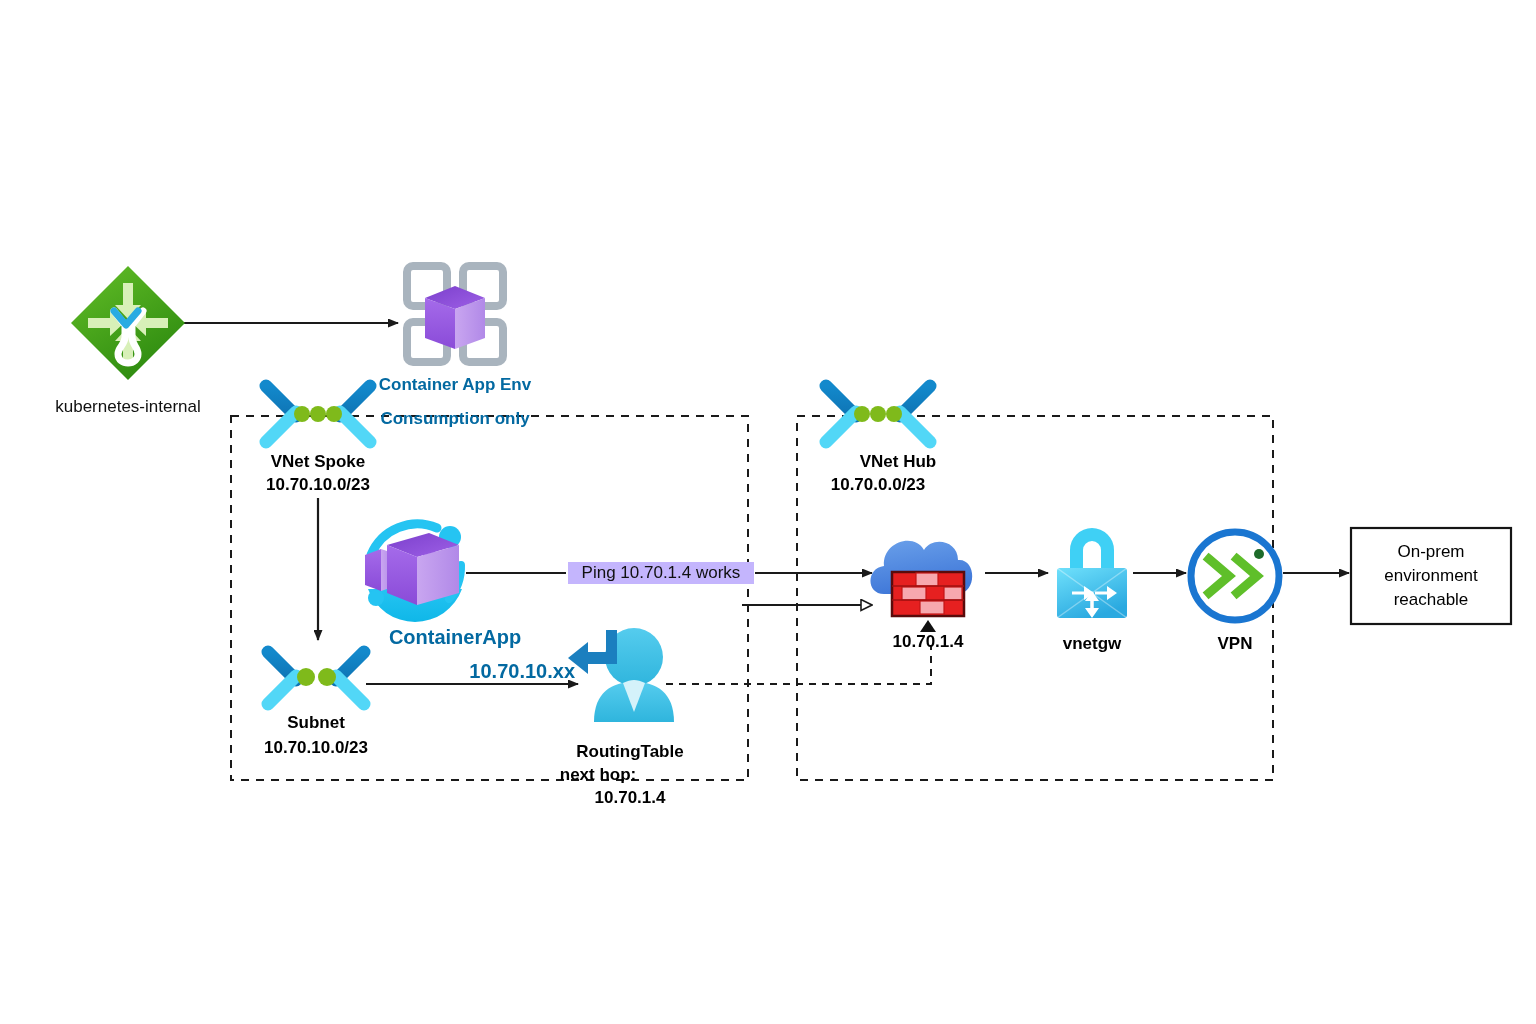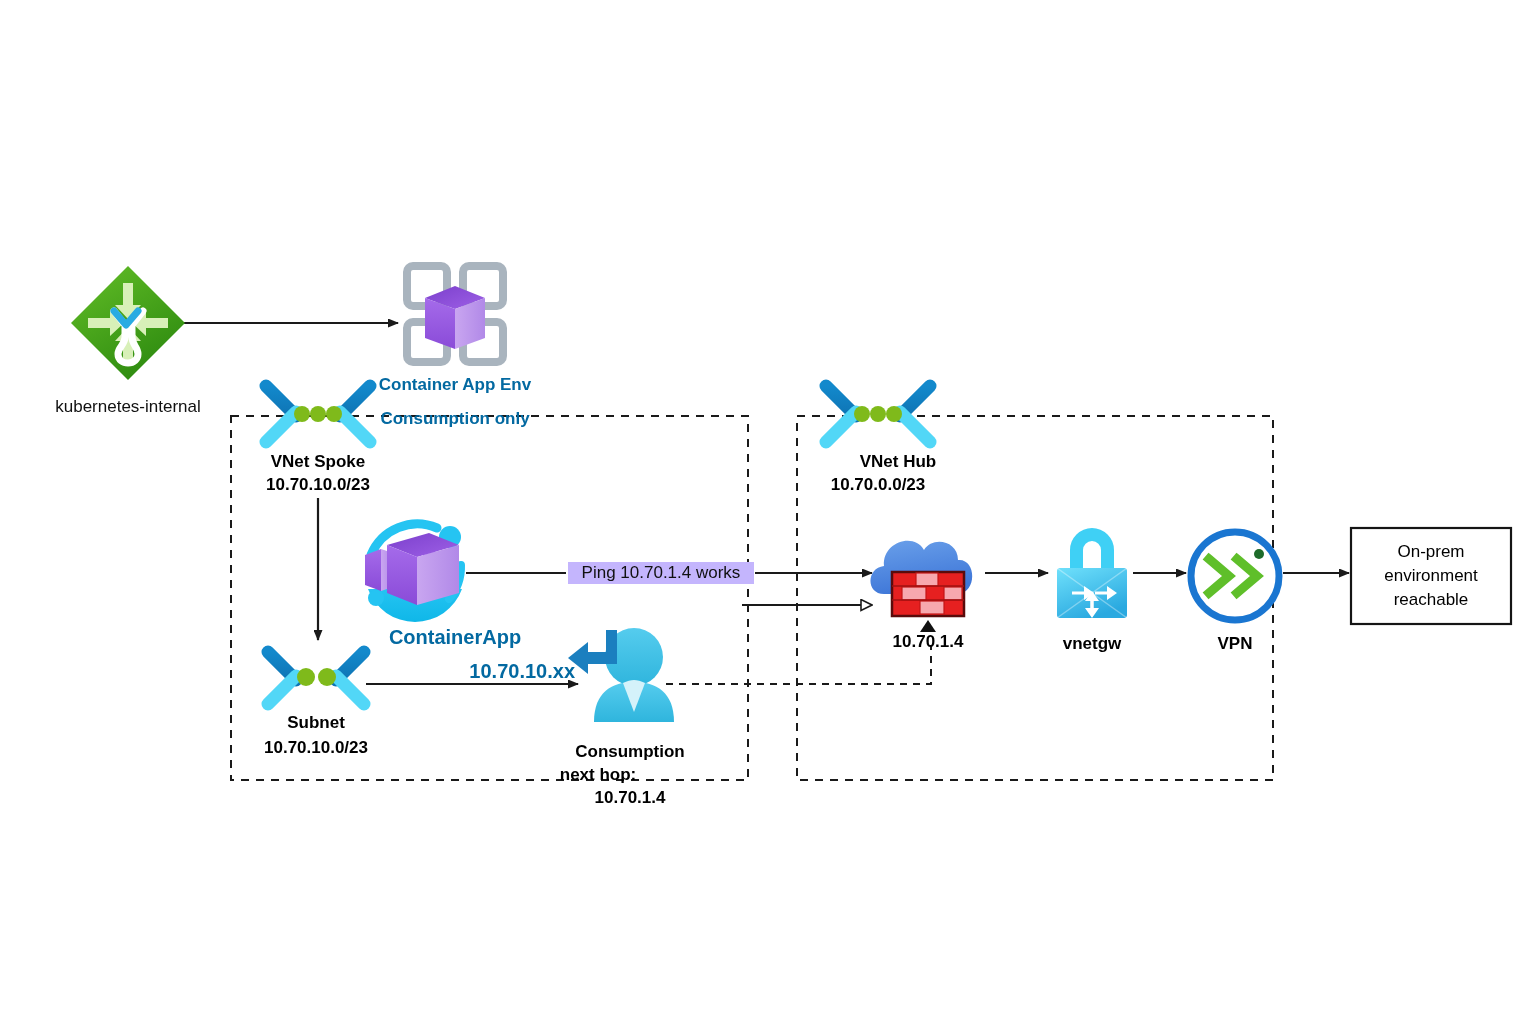--- a/index.html
+++ b/index.html
@@ -236,21 +236,21 @@
 
   <div class="boxlabel" style="left:798px;top:450px;width:200px;">VNet Hub</div>
   <div class="boxlabel" style="left:778px;top:473px;width:200px;">10.70.0.0/23</div>
 
   <div class="lbl lbl-orange" style="left:335px;top:624px;width:240px;text-align:center;font-size:20px;">ContainerApp</div>
   <div class="lbl lbl-orange" style="left:335px;top:648px;width:240px;text-align:right;font-size:20px;margin-top:10px;">10.70.10.xx</div>
 
   <div class="boxlabel" style="left:216px;top:711px;width:200px;">Subnet</div>
   <div class="boxlabel" style="left:216px;top:736px;width:200px;">10.70.10.0/23</div>
 
-  <div class="boxlabel" style="left:530px;top:740px;width:200px;">Consumption</div>
+  <div class="boxlabel" style="left:530px;top:740px;width:200px;">RoutingTable</div>
   <div class="boxlabel" style="left:498px;top:763px;width:200px;">next hop:</div>
   <div class="boxlabel" style="left:530px;top:786px;width:200px;">10.70.1.4</div>
 
   <div class="boxlabel" style="left:848px;top:630px;width:160px;">10.70.1.4</div>
 
   <div class="boxlabel" style="left:1012px;top:632px;width:160px;">vnetgw</div>
 
   <div class="boxlabel" style="left:1155px;top:632px;width:160px;">VPN</div>
 
   <div class="lbl" style="left:568px;top:562px;width:186px;background:#c4b5fd;text-align:center;">Ping 10.70.1.4 works</div>

